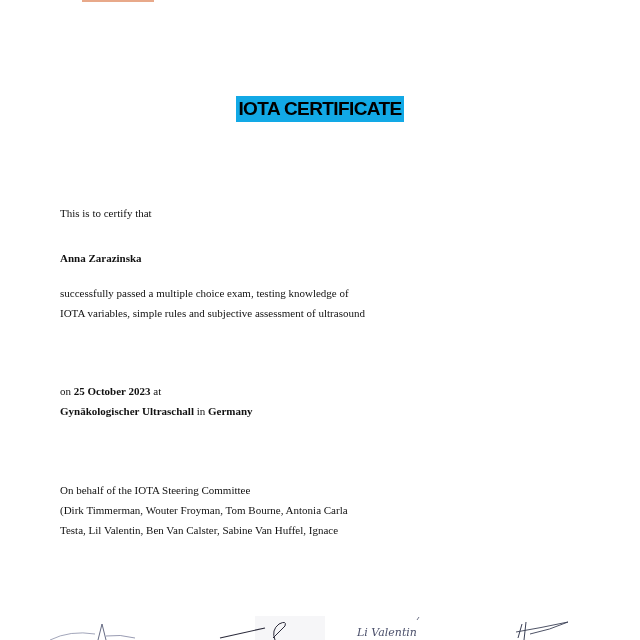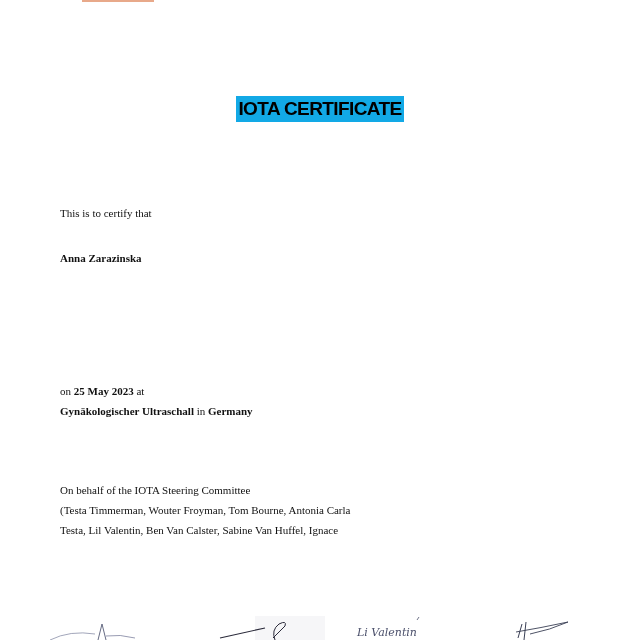--- a/index.html
+++ b/index.html
@@ -36,38 +36,40 @@
 
 <div class="title-wrap">
   <span class="title">IOTA CERTIFICATE</span>
 </div>
 
 <div class="block" style="top:203px;">This is to certify that</div>
 
 <div class="block b" style="top:248px;">Anna Zarazinska</div>
 
 <div class="block" style="top:283px;">
+  <div>successfully passed a multiple choice exam, testing knowledge of</div>
+  <div>IOTA variables, simple rules and subjective assessment of ultrasound</div>
 </div>
 
 <div class="block" style="top:381px;">
   <div>
     <span>on</span>
-    <span class="b">25 May 2023</span>
+    <span class="b">25 October 2023</span>
     <span>at</span>
   </div>
   <div>
     <span class="b">Gynäkologischer Ultraschall</span>
     <span>in</span>
     <span class="b">Germany</span>
   </div>
 </div>
 
 <div class="block" style="top:480px;">
   <div>On behalf of the IOTA Steering Committee</div>
-  <div>(Testa Timmerman, Wouter Froyman, Tom Bourne, Antonia Carla</div>
+  <div>(Dirk Timmerman, Wouter Froyman, Tom Bourne, Antonia Carla</div>
   <div>Testa, Lil Valentin, Ben Van Calster, Sabine Van Huffel, Ignace</div>
 </div>
 
 
 <svg class="sig" style="left:40px; top:612px;" width="120" height="28">
   <path d="M10 28 Q30 18 55 22" stroke="#8a8fa8" stroke-width="0.8" fill="none"></path>
   <path d="M58 28 L62 12 L66 28" stroke="#555a75" stroke-width="0.9" fill="none"></path>
   <path d="M66 24 Q80 22 95 26" stroke="#6b7090" stroke-width="0.7" fill="none"></path>
 </svg>
 

